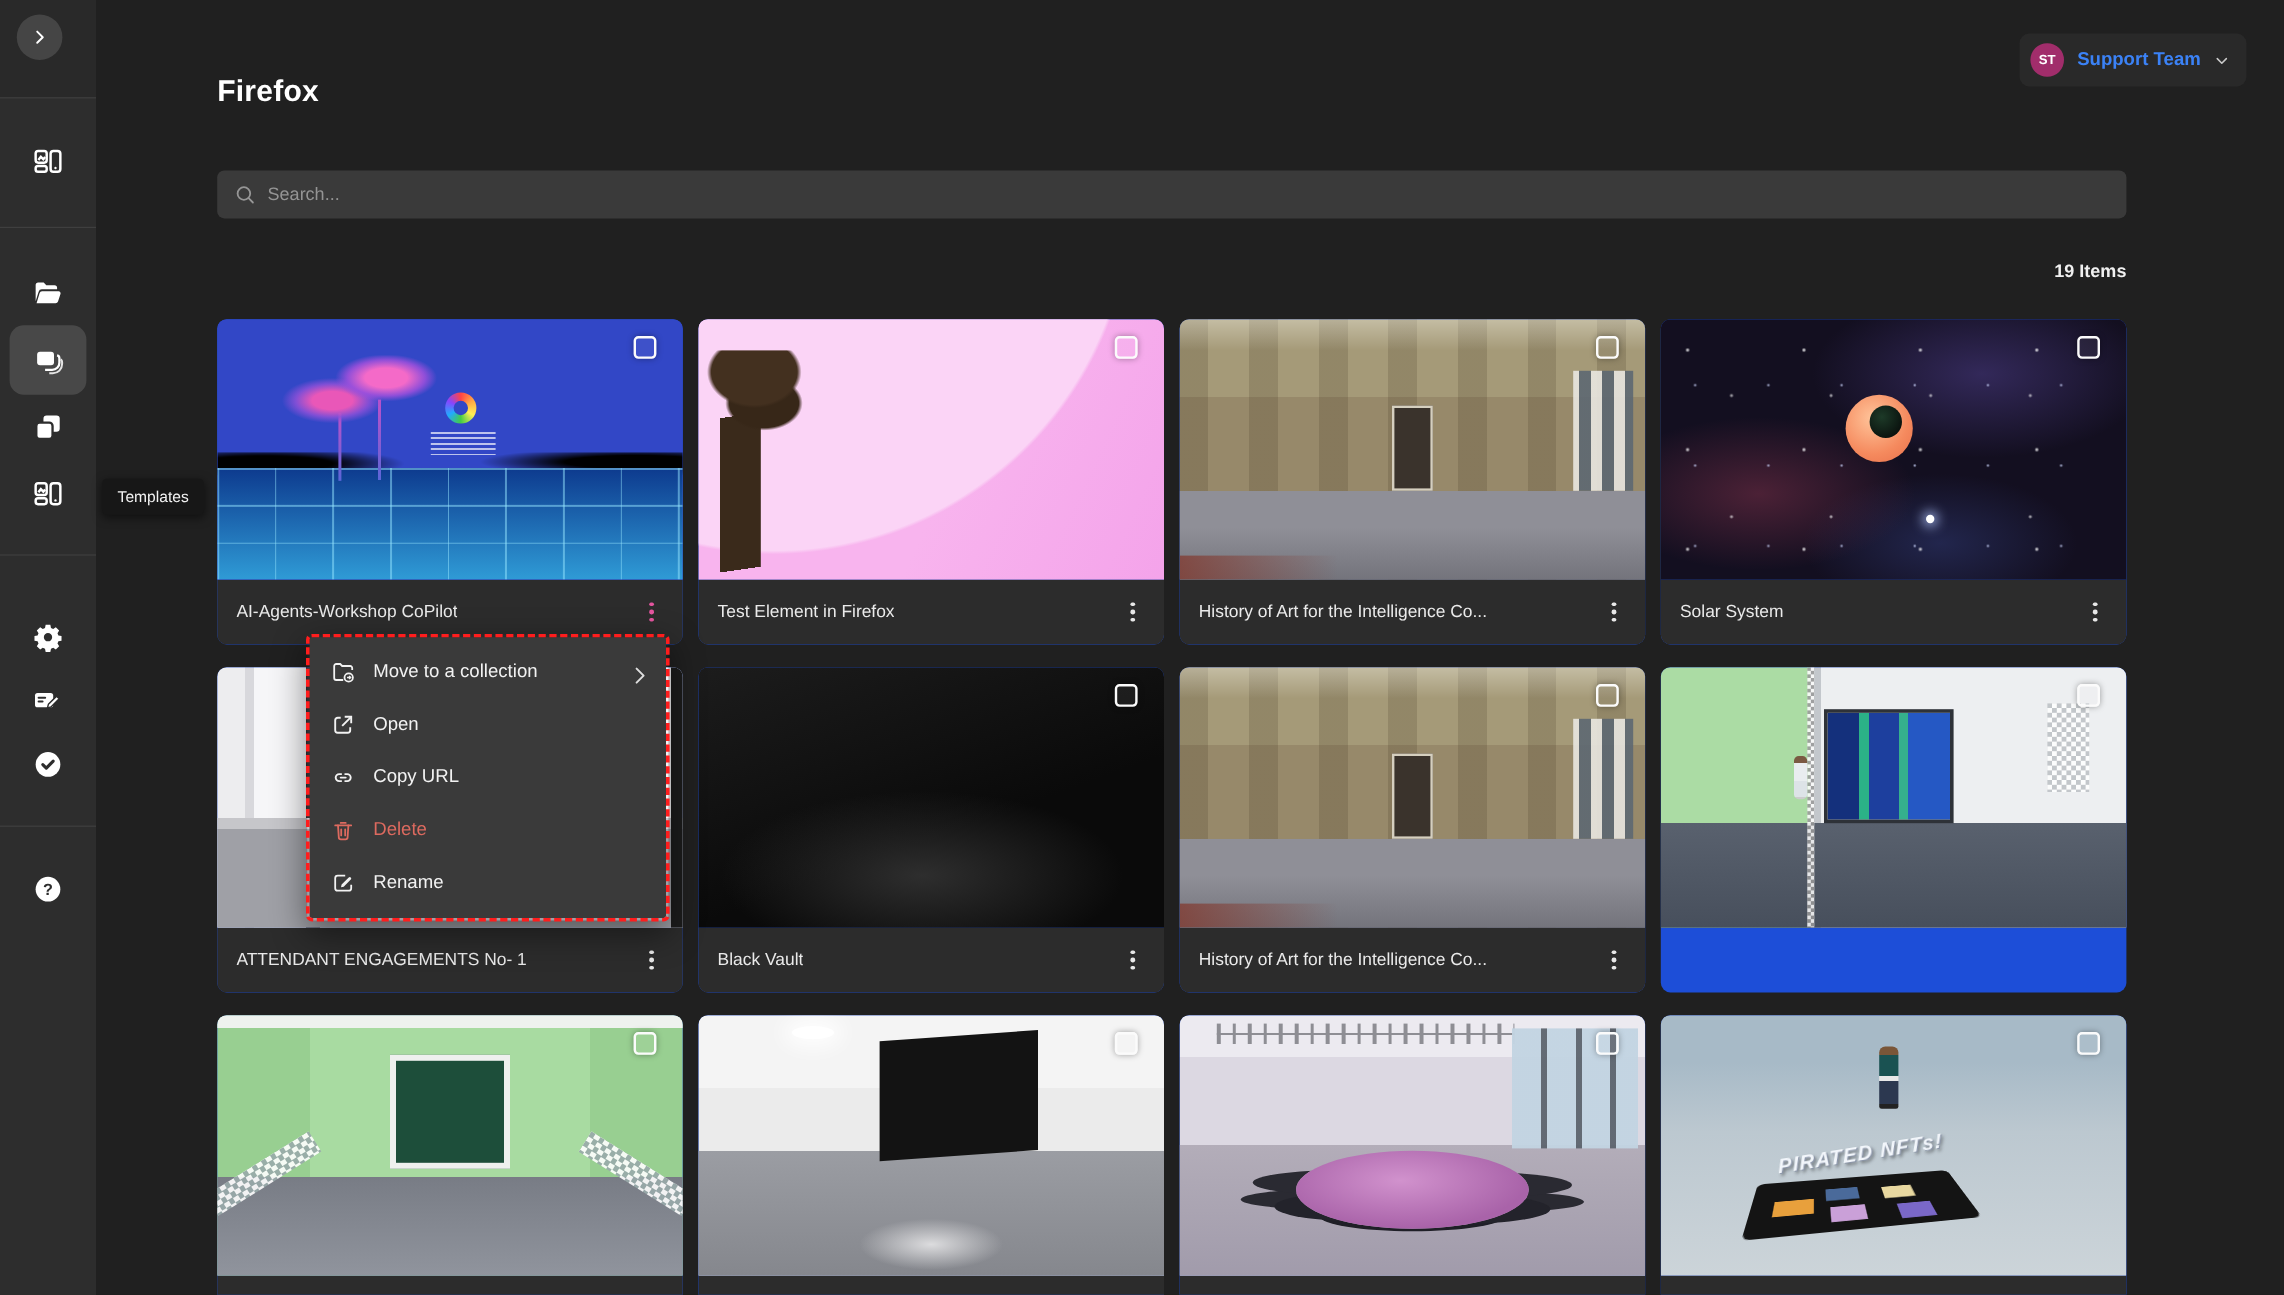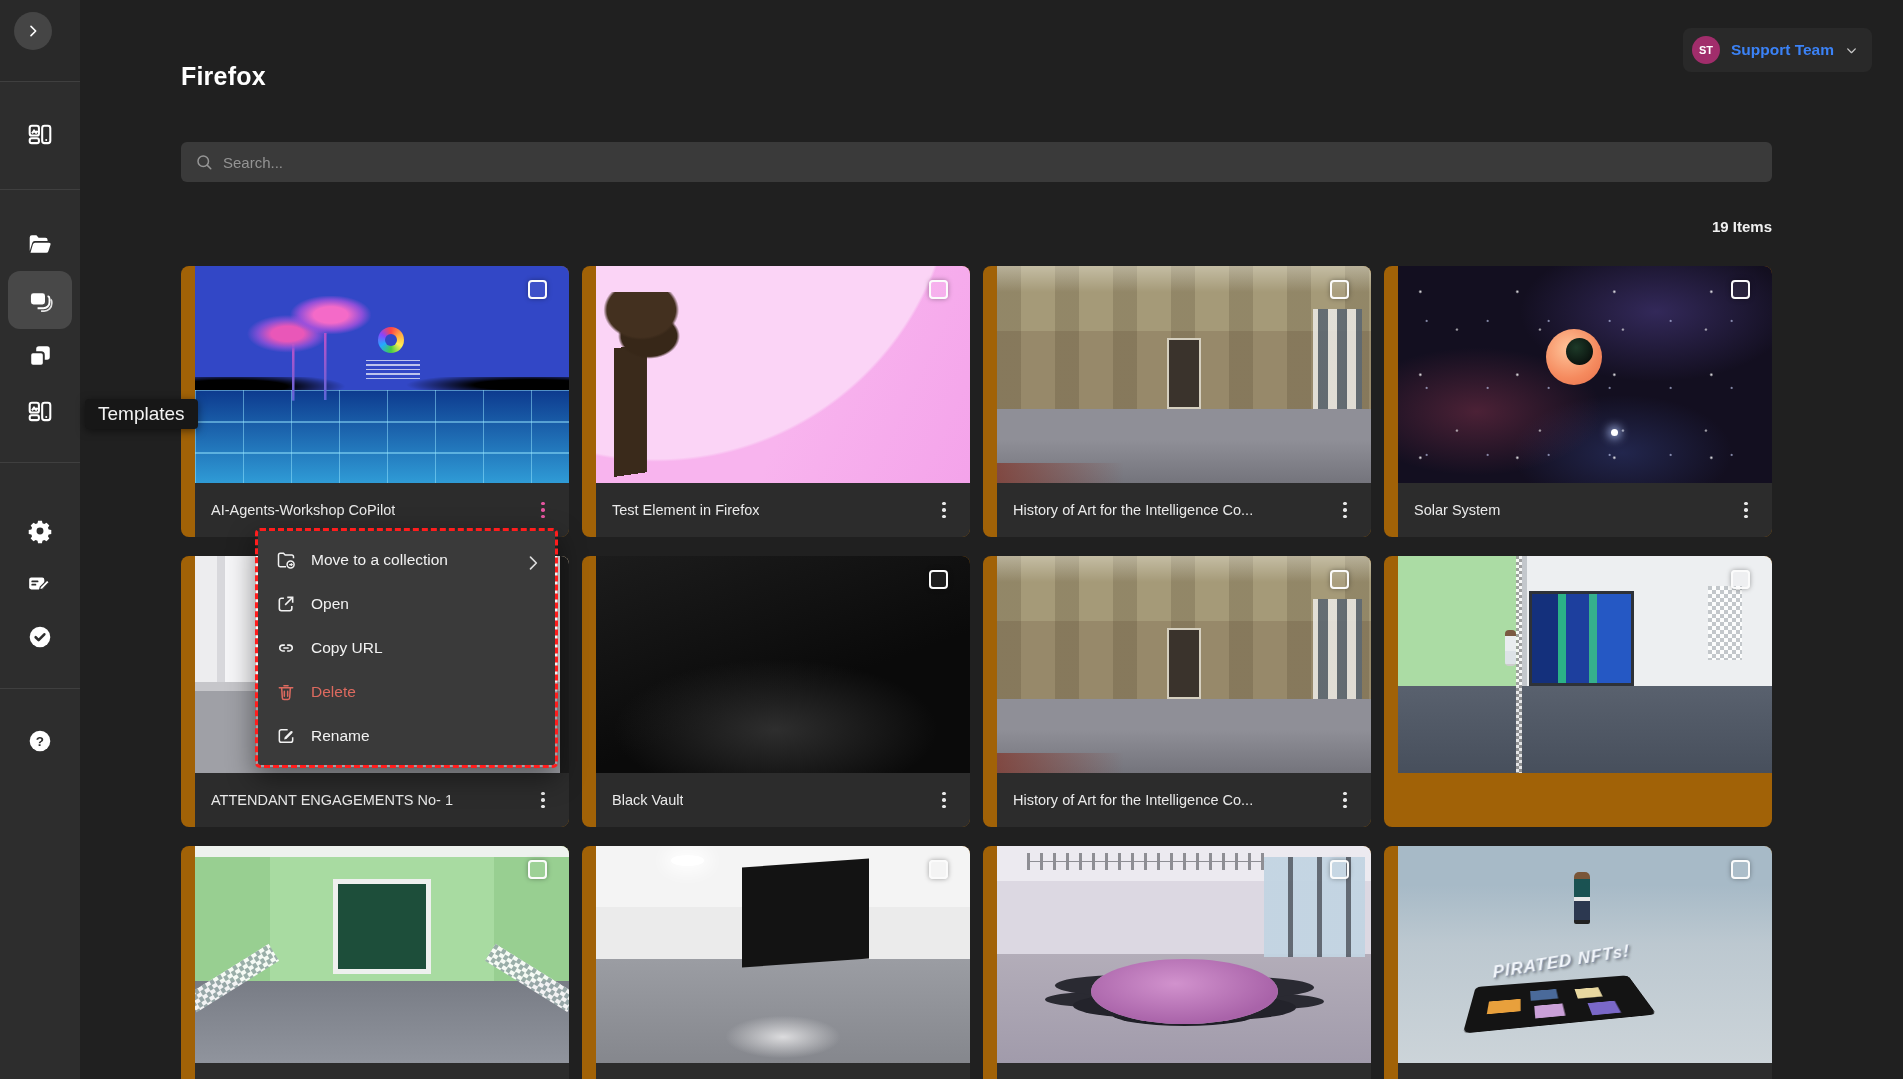--- a/index.html
+++ b/index.html
@@ -31,21 +31,21 @@
   .nav-selected {
     position:absolute; left:8px; top:271px; width:64px; height:58px;
     background:#484848; border-radius:12px;
     display:flex; align-items:center; justify-content:center; color:#fff;
   }
   .nav-selected svg { width:27px; height:27px; }
 
   
   .tooltip {
     position:fixed; left:85px; top:399px; height:30px; line-height:30px;
-    background:#171717; color:#f2f2f2; font-size:19px; padding:0 13px;
+    background:#171717; color:#f2f2f2; font-size:13px; padding:0 13px;
     border-radius:4px; z-index:30; box-shadow:0 2px 8px rgba(0,0,0,.5);
     white-space:nowrap;
   }
 
   
   .main { margin-left:80px; padding:0 131px 0 101px; }
   .page-title { margin-top:62px; font-size:25px; font-weight:700; letter-spacing:.2px; }
   .user-btn {
     position:absolute; top:28px; right:31px; height:44px;
     background:#292929; border-radius:8px;
@@ -70,21 +70,21 @@
   }
   .search-bar input::placeholder { color:#949494; }
 
   .items-count { margin-top:36px; text-align:right; font-size:15px; font-weight:700; color:#f0f0f0; }
 
   
   .grid {
     margin-top:31px; display:grid; grid-template-columns:repeat(4,1fr);
     column-gap:13px; row-gap:19px;
   }
-  .card { border-radius:8px; overflow:hidden; background:#a16207; height:271px;padding-left:14px; }
+  .card { border-radius:8px; overflow:hidden; background:#1d4ed8; height:271px; }
   .thumb { position:relative; height:217px; overflow:hidden; background:#444; }
   .thumb .art { position:absolute; z-index:2; }
   .checkbox {
     position:absolute; top:14px; right:22px; width:19px; height:19px; z-index:6;
     border:2px solid #fbfbfb; border-radius:4px; background:rgba(255,255,255,.06);
     box-shadow:0 0 5px rgba(0,0,0,.35);
   }
   .overlay-text {
     position:absolute; left:25%; top:49%; z-index:5;
     font-style:italic; font-weight:700; font-size:17px; letter-spacing:1px;

